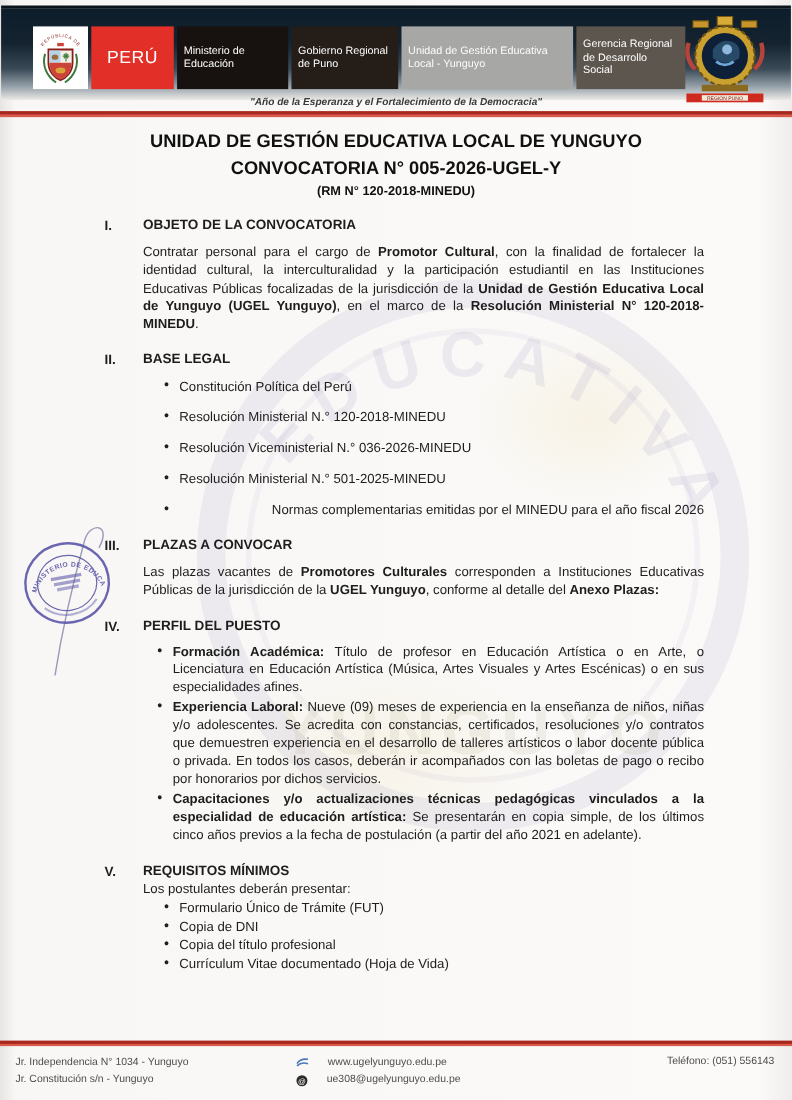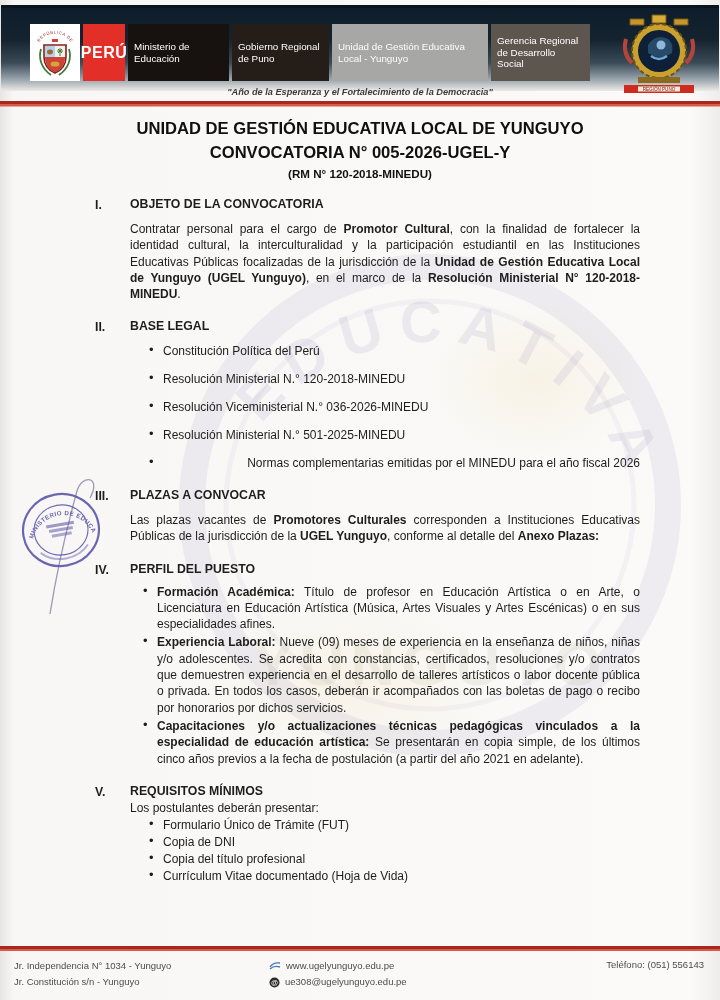--- a/index.html
+++ b/index.html
@@ -11,22 +11,22 @@
     background:linear-gradient(90deg,#e6e5e2 0,#f8f7f5 14px,#fbfaf8 690px,#eeedeb 100%);
   }
   
   .band {
     position:absolute; top:5px; left:1px; right:1px; height:86px;
     background:linear-gradient(180deg,#0e1d2b 0%,#14232f 38%,#3a4a57 66%,#9aa5ad 86%,#eceae7 100%);
     border-top:3px solid #0a141d;
   }
   .logo-row { position:absolute; top:24px; left:30px; height:57px; display:flex; gap:3px; z-index:3; }
   .arms-box { width:50px; background:#fff; display:flex; align-items:center; justify-content:center; }
-  .peru-box { width:42px; background:#e23028; color:#fff; display:flex; align-items:center; justify-content:center;
-              font-weight:bold; font-size:16px; letter-spacing:.5px; }
+  .peru-box { width:75px; background:#e23028; color:#fff; display:flex; align-items:center; justify-content:center;
+              font-weight:normal; font-size:16px; letter-spacing:.5px; }
   .hdr-box { color:#fff; font-size:9.8px; line-height:1.2; display:flex; align-items:center; padding:0 6px; }
   .b1 { width:101px; background:#17120f; }
   .b2 { width:97px;  background:#241d18; }
   .b3 { width:99px;  background:#5d564e; }
   .b4 { width:156px; background:#a7a7a5; color:#fdfdfd; }
   .crest { position:absolute; right:20px; top:11px; width:82px; height:88px; z-index:3; }
   .slogan { position:absolute; top:87px; left:0; right:0; text-align:center; font-size:9.2px;
             font-style:italic; font-weight:bold; color:#3a3a3a; z-index:4; }
   .redline  { position:absolute; top:101px; left:0; right:0; height:2.5px; background:#a8281e; box-shadow:0 2.5px 0 #d85a4a; z-index:2; }
   .footline { position:absolute; top:946px; left:0; right:0; height:2.5px; background:#a8281e; box-shadow:0 2px 0 #d85a4a; }
@@ -50,21 +50,21 @@
   .spaced li { margin-bottom:11.5px; }
   .spaced li:last-child { margin-bottom:0;text-align:right; }
   .justify li { text-align:justify; }
   .tight li { margin-bottom:.5px; }
   .intro { font-size:12px; line-height:16.3px; margin-bottom:1px; }
   b { font-weight:bold; }
   
   .footer { position:absolute; top:958px; left:14px; right:16px; display:flex; font-size:9.5px; color:#4c4c4c; z-index:2; }
   .f-left { width:255px; line-height:1.7; }
   .f-center { flex:1; line-height:1.7; }
-  .f-row { display:flex; align-items:center; gap:5px; }
+  .f-row { display:flex; align-items:center; gap:17px; }
   .f-right { width:170px; text-align:right; padding-top:1px; }
   
   .stamp { position:absolute; left:19px; top:487px; width:84px; height:86px; transform:rotate(-10deg); opacity:.9; z-index:2; }
   .swoosh { position:absolute; left:28px; top:468px; width:96px; height:150px; z-index:2; }
   .watermark { position:absolute; top:215px; left:145px; width:570px; height:580px; z-index:0; pointer-events:none; }
   .blob1,.blob2 { position:absolute; border-radius:50%; z-index:0; pointer-events:none; }
   .blob1 { top:300px; left:430px; width:210px; height:160px; background:radial-gradient(closest-side,rgba(228,190,95,.12),rgba(228,190,95,0)); }
   .blob2 { top:600px; left:200px; width:300px; height:170px; background:radial-gradient(closest-side,rgba(228,190,95,.10),rgba(228,190,95,0)); }
 </style>
 </head>

